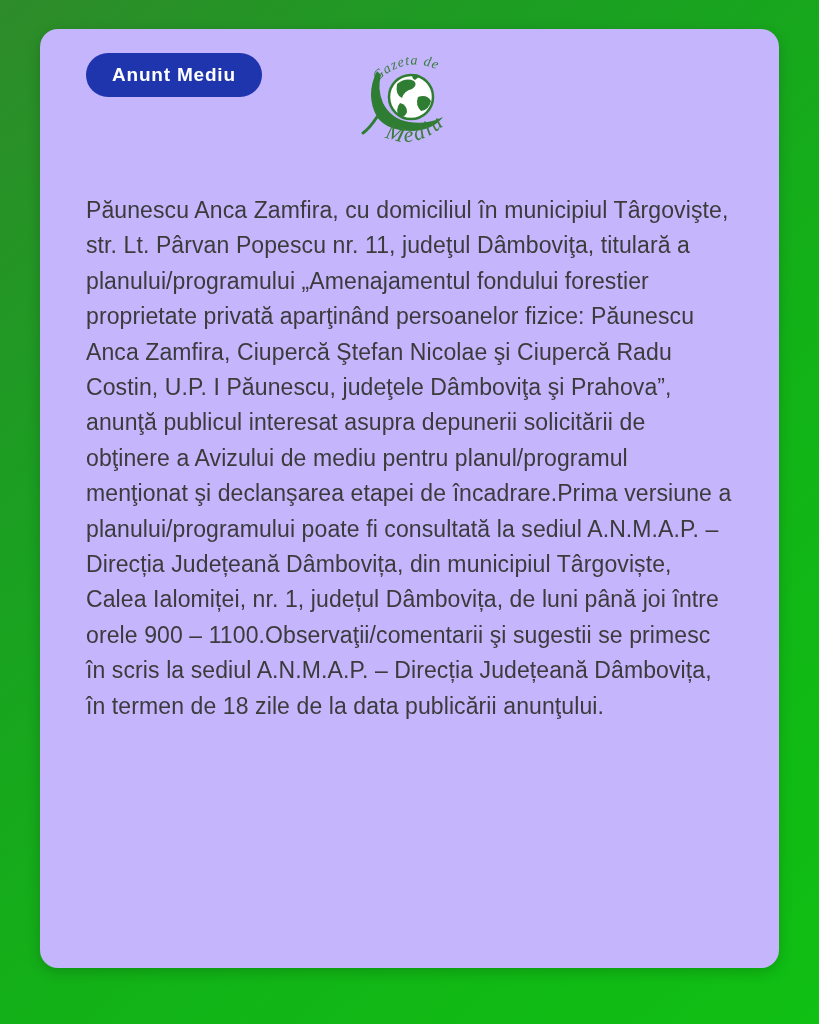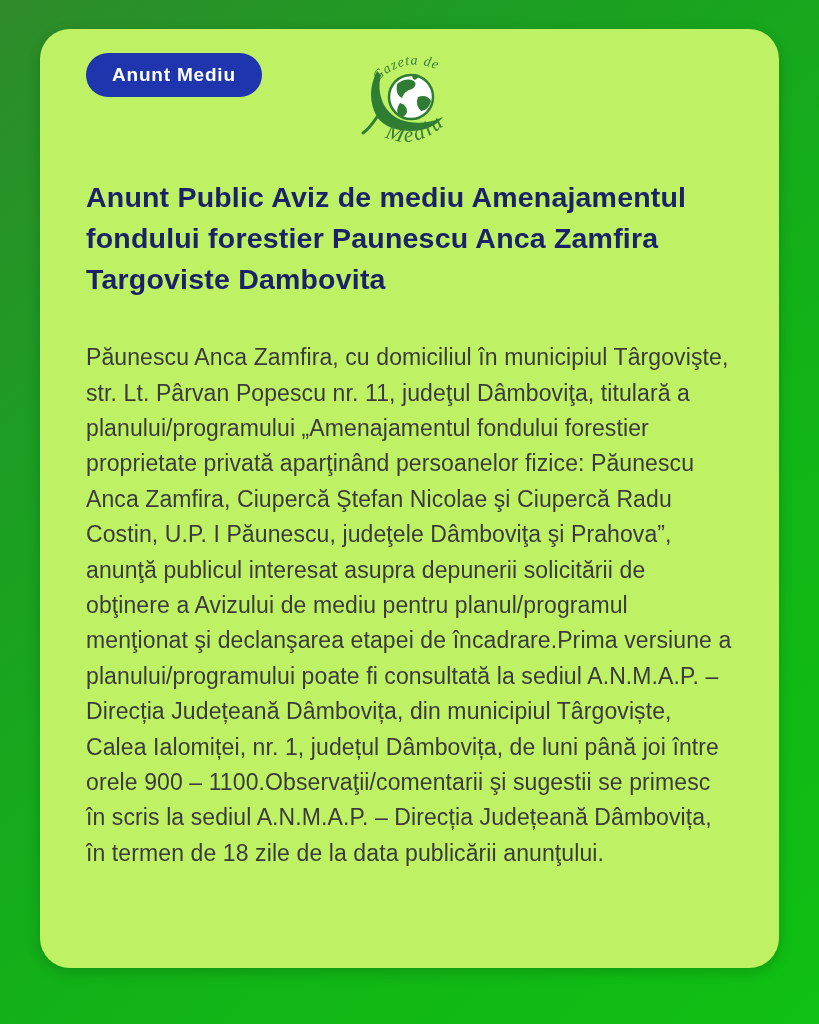--- a/index.html
+++ b/index.html
@@ -14,22 +14,22 @@
     position: absolute;
     inset: 0;
     background: linear-gradient(137deg, #2e8b2a 0%, #1c9e22 28%, #12b317 62%, #10c013 100%);
   }
   .card {
     position: absolute;
     left: 40px;
     right: 40px;
     top: 29px;
     bottom: 56px;
-    background: #bef264;
-    border-radius: 30px;
+    background: #c4b5fd;
+    border-radius: 18px;
     box-shadow: 0 4px 14px rgba(0,0,0,0.18);
     padding: 12px 46px 0 46px;
     box-sizing: border-box;
   }
   .header {
     position: relative;
     height: 112px;
   }
   .badge {
     position: absolute;
@@ -103,17 +103,16 @@
         <path d="M30 34 Q18 58 30 80 Q40 94 66 94 Q86 93 96 80 Q80 88 62 85 Q44 82 36 66 Q30 52 34 38 Z" fill="#2e7d32"></path>
         <path d="M30 80 Q22 92 16 96" stroke="#2e7d32" stroke-width="3" fill="none" stroke-linecap="round"></path>
       </g>
 
       <text font-size="22" fill="#3a7d3a" font-style="italic" font-family="'Liberation Serif', serif" letter-spacing="2">
         <textPath href="#arcBottom" startOffset="14">Mediu</textPath>
       </text>
     </svg>
   </div>
 
-  <h1 class="title">Anunt Public Aviz de mediu Amenajamentul fondului forestier Paunescu Anca Zamfira Targoviste Dambovita</h1>
 
   <p class="body-text">Păunescu Anca Zamfira, cu domiciliul în municipiul Târgovişte, str. Lt. Pârvan Popescu nr. 11, judeţul Dâmboviţa, titulară a planului/programului „Amenajamentul fondului forestier proprietate privată aparţinând persoanelor fizice: Păunescu Anca Zamfira, Ciupercă Ştefan Nicolae şi Ciupercă Radu Costin, U.P. I Păunescu, judeţele Dâmboviţa şi Prahova”, anunţă publicul interesat asupra depunerii solicitării de obţinere a Avizului de mediu pentru planul/programul menţionat şi declanşarea etapei de încadrare.Prima versiune a planului/programului poate fi consultată la sediul A.N.M.A.P. – Direcția Județeană Dâmbovița, din municipiul Târgoviște, Calea Ialomiței, nr. 1, județul Dâmbovița, de luni până joi între orele 900 – 1100.Observaţii/comentarii şi sugestii se primesc în scris la sediul A.N.M.A.P. – Direcția Județeană Dâmbovița, în termen de 18 zile de la data publicării anunţului.</p>
 
 </div>
 
 </body></html>

